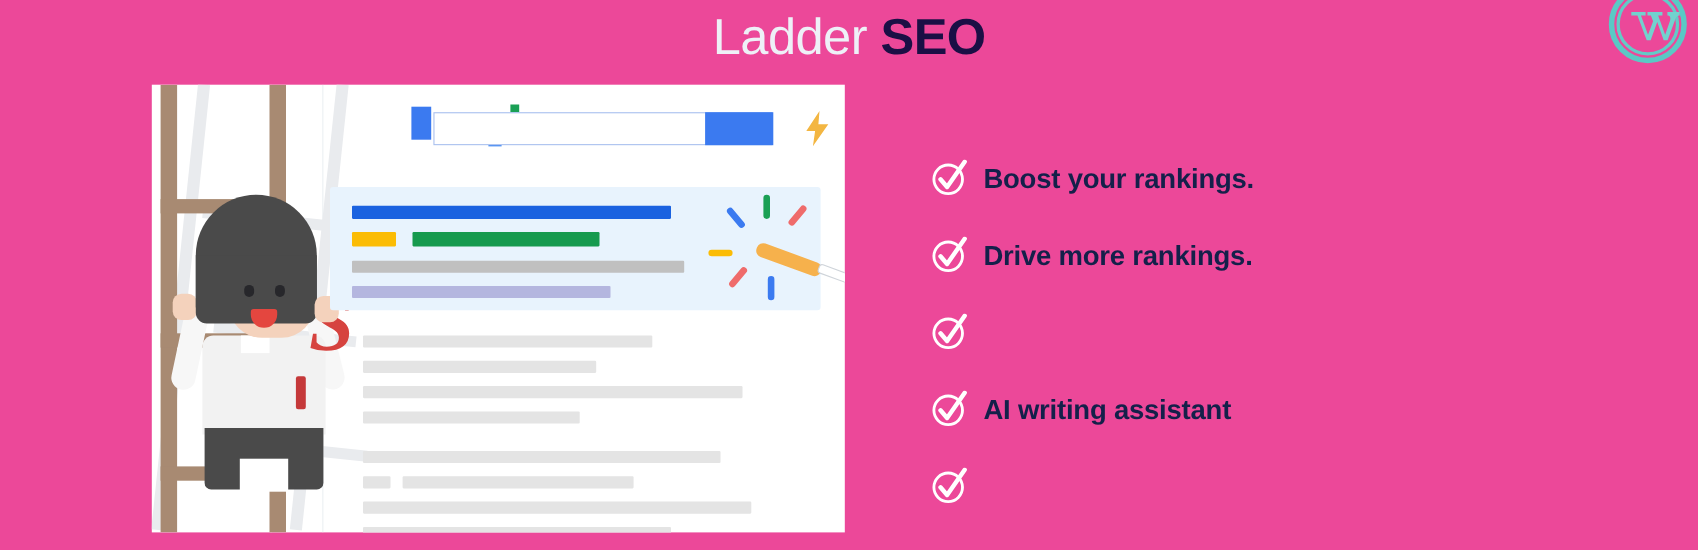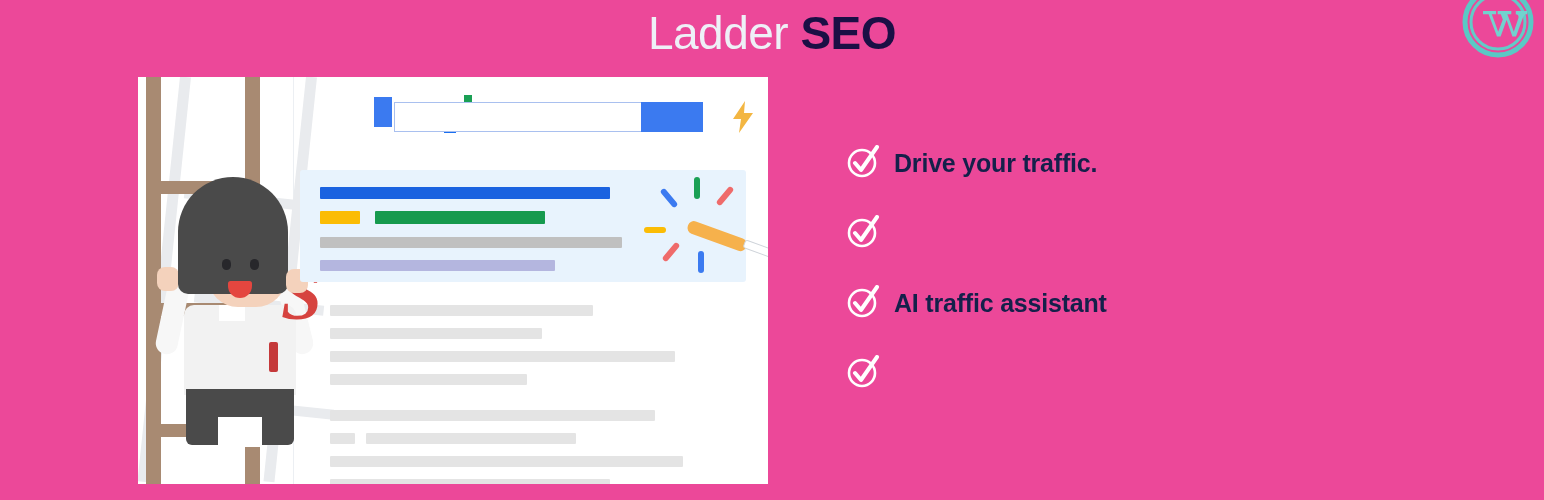--- a/index.html
+++ b/index.html
@@ -323,48 +323,57 @@
         <div class="ray" style="left:18px; top:66px; height:22px; background:#ef6b6b; transform:rotate(-140deg);"></div>
         <div class="ray" style="left:48px; top:76px; height:22px; background:#3b7af0; transform:rotate(180deg);"></div>
         <div class="wand-stick"></div>
         <div class="wand-handle"></div>
       </div>
     </div>
   </div>
 
   <div id="checklist">
 
-
-    <div class="check-item">
-      <div class="check-icon">
-        <svg viewBox="0 0 34 34" width="34" height="34" aria-hidden="true">
-          <circle cx="16" cy="18" r="13" fill="none" stroke="#ffffff" stroke-width="2.6"></circle>
-          <path d="M9 18 L15 25 L31 2" fill="none" stroke="#ffffff" stroke-width="4" stroke-linecap="round" stroke-linejoin="round"></path>
-        </svg>
-      </div>
-      <div class="check-label">Drive your traffic.</div>
-    </div>
-
-    <div class="check-item">
-      <div class="check-icon">
-        <svg viewBox="0 0 34 34" width="34" height="34" aria-hidden="true">
-          <circle cx="16" cy="18" r="13" fill="none" stroke="#ffffff" stroke-width="2.6"></circle>
-          <path d="M9 18 L15 25 L31 2" fill="none" stroke="#ffffff" stroke-width="4" stroke-linecap="round" stroke-linejoin="round"></path>
-        </svg>
-      </div>
-    </div>
-
-    <div class="check-item">
-      <div class="check-icon">
-        <svg viewBox="0 0 34 34" width="34" height="34" aria-hidden="true">
-          <circle cx="16" cy="18" r="13" fill="none" stroke="#ffffff" stroke-width="2.6"></circle>
-          <path d="M9 18 L15 25 L31 2" fill="none" stroke="#ffffff" stroke-width="4" stroke-linecap="round" stroke-linejoin="round"></path>
-        </svg>
-      </div>
-      <div class="check-label">AI traffic assistant</div>
+    <div class="check-item">
+      <div class="check-icon">
+        <svg viewBox="0 0 34 34" width="34" height="34" aria-hidden="true">
+          <circle cx="16" cy="18" r="13" fill="none" stroke="#ffffff" stroke-width="2.6"></circle>
+          <path d="M9 18 L15 25 L31 2" fill="none" stroke="#ffffff" stroke-width="4" stroke-linecap="round" stroke-linejoin="round"></path>
+        </svg>
+      </div>
+      <div class="check-label">Boost your rankings.</div>
+    </div>
+
+    <div class="check-item">
+      <div class="check-icon">
+        <svg viewBox="0 0 34 34" width="34" height="34" aria-hidden="true">
+          <circle cx="16" cy="18" r="13" fill="none" stroke="#ffffff" stroke-width="2.6"></circle>
+          <path d="M9 18 L15 25 L31 2" fill="none" stroke="#ffffff" stroke-width="4" stroke-linecap="round" stroke-linejoin="round"></path>
+        </svg>
+      </div>
+      <div class="check-label">Drive more rankings.</div>
+    </div>
+
+    <div class="check-item">
+      <div class="check-icon">
+        <svg viewBox="0 0 34 34" width="34" height="34" aria-hidden="true">
+          <circle cx="16" cy="18" r="13" fill="none" stroke="#ffffff" stroke-width="2.6"></circle>
+          <path d="M9 18 L15 25 L31 2" fill="none" stroke="#ffffff" stroke-width="4" stroke-linecap="round" stroke-linejoin="round"></path>
+        </svg>
+      </div>
+    </div>
+
+    <div class="check-item">
+      <div class="check-icon">
+        <svg viewBox="0 0 34 34" width="34" height="34" aria-hidden="true">
+          <circle cx="16" cy="18" r="13" fill="none" stroke="#ffffff" stroke-width="2.6"></circle>
+          <path d="M9 18 L15 25 L31 2" fill="none" stroke="#ffffff" stroke-width="4" stroke-linecap="round" stroke-linejoin="round"></path>
+        </svg>
+      </div>
+      <div class="check-label">AI writing assistant</div>
     </div>
 
     <div class="check-item">
       <div class="check-icon">
         <svg viewBox="0 0 34 34" width="34" height="34" aria-hidden="true">
           <circle cx="16" cy="18" r="13" fill="none" stroke="#ffffff" stroke-width="2.6"></circle>
           <path d="M9 18 L15 25 L31 2" fill="none" stroke="#ffffff" stroke-width="4" stroke-linecap="round" stroke-linejoin="round"></path>
         </svg>
       </div>
     </div>

